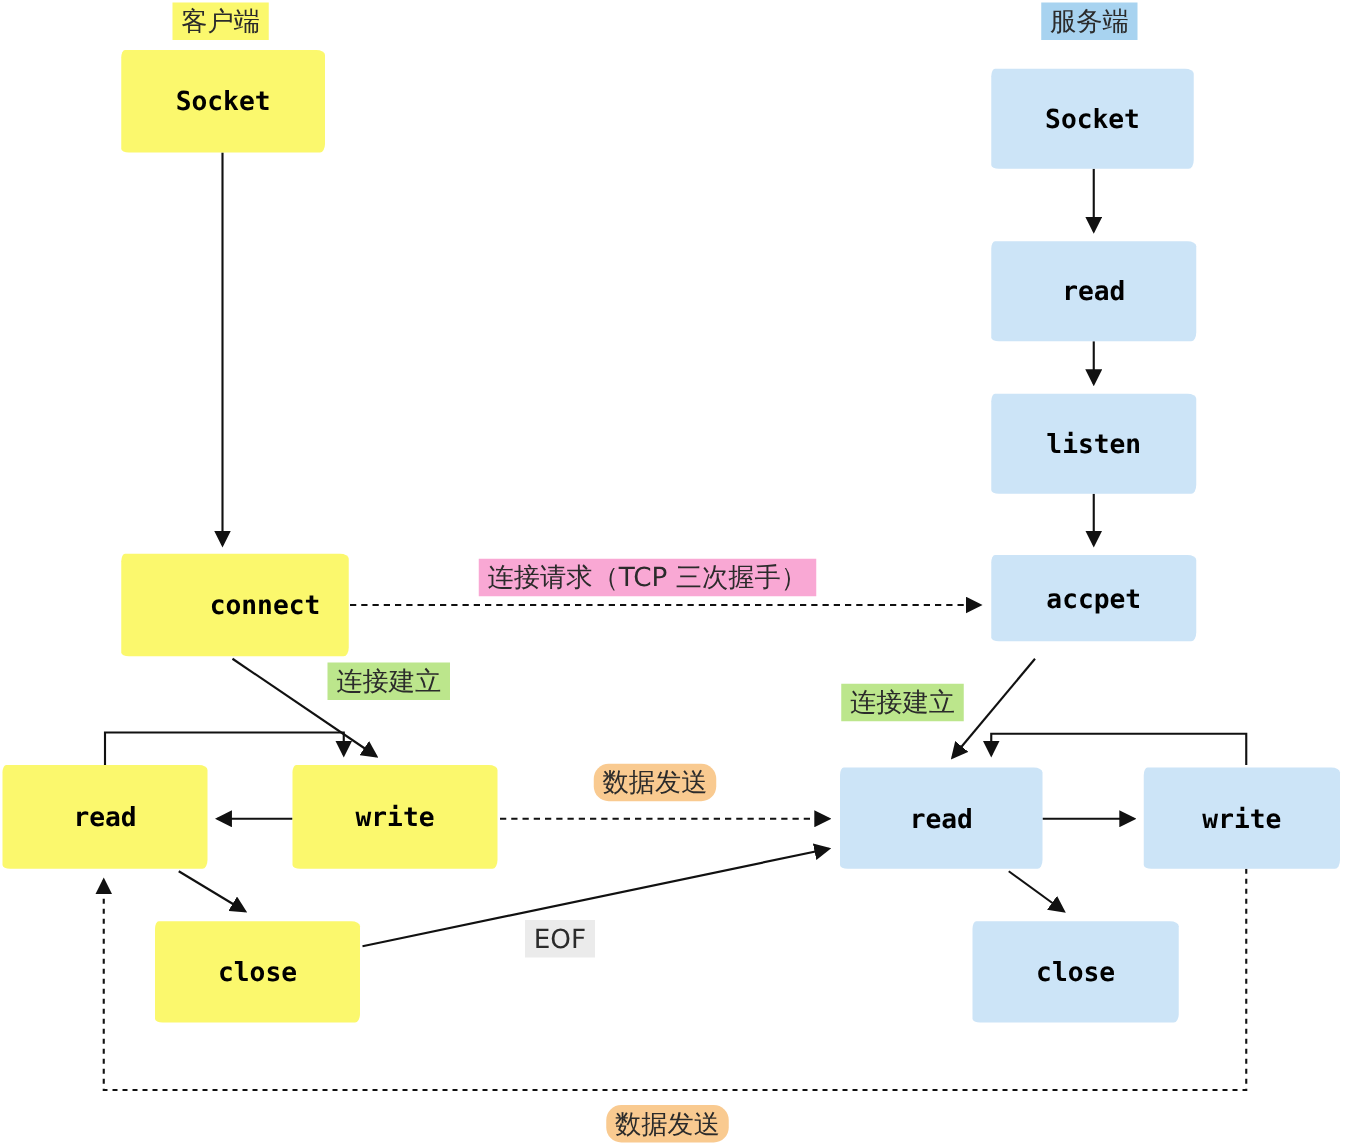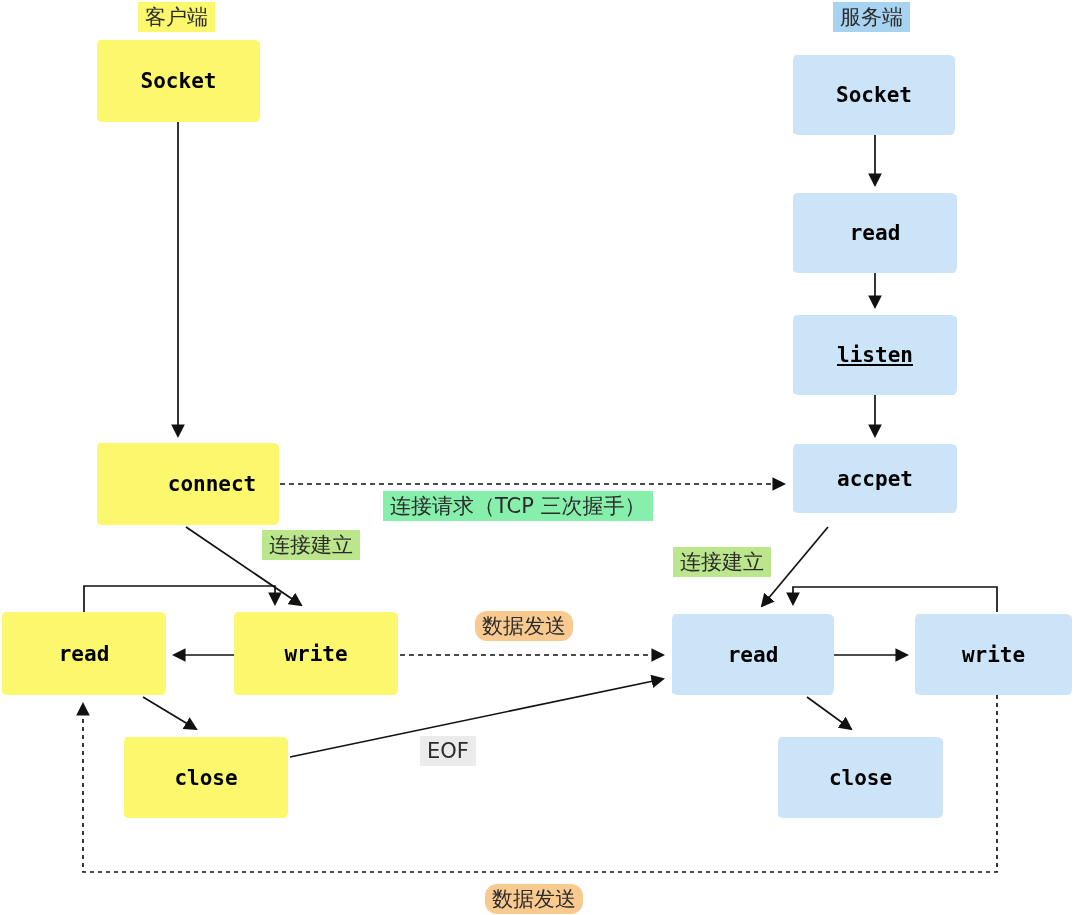--- a/index.html
+++ b/index.html
@@ -39,21 +39,21 @@
     position: absolute;
     display: inline-block;
     padding: 2px 7px;
     font-size: 21px;
     line-height: 26px;
     color: #2b2b2b;
     white-space: nowrap;
   }
   .tag.yellow { background: #FBF86D; }
   .tag.blue   { background: #A8D3F0; }
-  .tag.pink   { background: #86efac; margin-top: 44px; }
+  .tag.pink   { background: #f9a8d4; }
   .tag.green  { background: #BCE68C; }
   .tag.orange { background: #F9CA90; border-radius: 12px; }
   .tag.gray   { background: #EBEBEB; }
 </style>
 </head>
 <body>
 
 <div id="canvas">
 
   <svg id="wires" viewBox="0 0 1080 915" xmlns="http://www.w3.org/2000/svg">
@@ -89,21 +89,21 @@
   <div class="tag blue" style="left:833px; top:2px;">服务端</div>
 
   <div class="box client" style="left:97px;  top:40px;  width:163px; height:82px;">Socket</div>
   <div class="box client" style="left:97px;  top:443px; width:134px; height:82px;padding-left:48px;">connect</div>
   <div class="box client" style="left:2px;   top:612px; width:164px; height:83px;">read</div>
   <div class="box client" style="left:234px; top:612px; width:164px; height:83px;">write</div>
   <div class="box client" style="left:124px; top:737px; width:164px; height:81px;">close</div>
 
   <div class="box server" style="left:793px; top:55px;  width:162px; height:80px;">Socket</div>
   <div class="box server" style="left:793px; top:193px; width:164px; height:80px;">read</div>
-  <div class="box server" style="left:793px; top:315px; width:164px; height:80px;text-decoration:underline;">listen</div>
+  <div class="box server" style="left:793px; top:315px; width:164px; height:80px;">listen</div>
   <div class="box server" style="left:793px; top:444px; width:164px; height:69px;">accpet</div>
   <div class="box server" style="left:672px; top:614px; width:162px; height:81px;">read</div>
   <div class="box server" style="left:915px; top:614px; width:157px; height:81px;">write</div>
   <div class="box server" style="left:778px; top:737px; width:165px; height:81px;">close</div>
 
   <div class="tag pink" style="left:383px; top:447px;">连接请求（TCP 三次握手）</div>
   <div class="tag green" style="left:262px; top:530px;">连接建立</div>
   <div class="tag green" style="left:673px; top:547px;">连接建立</div>
   <div class="tag orange" style="left:475px; top:611px;">数据发送</div>
   <div class="tag gray" style="left:420px; top:736px;">EOF</div>

